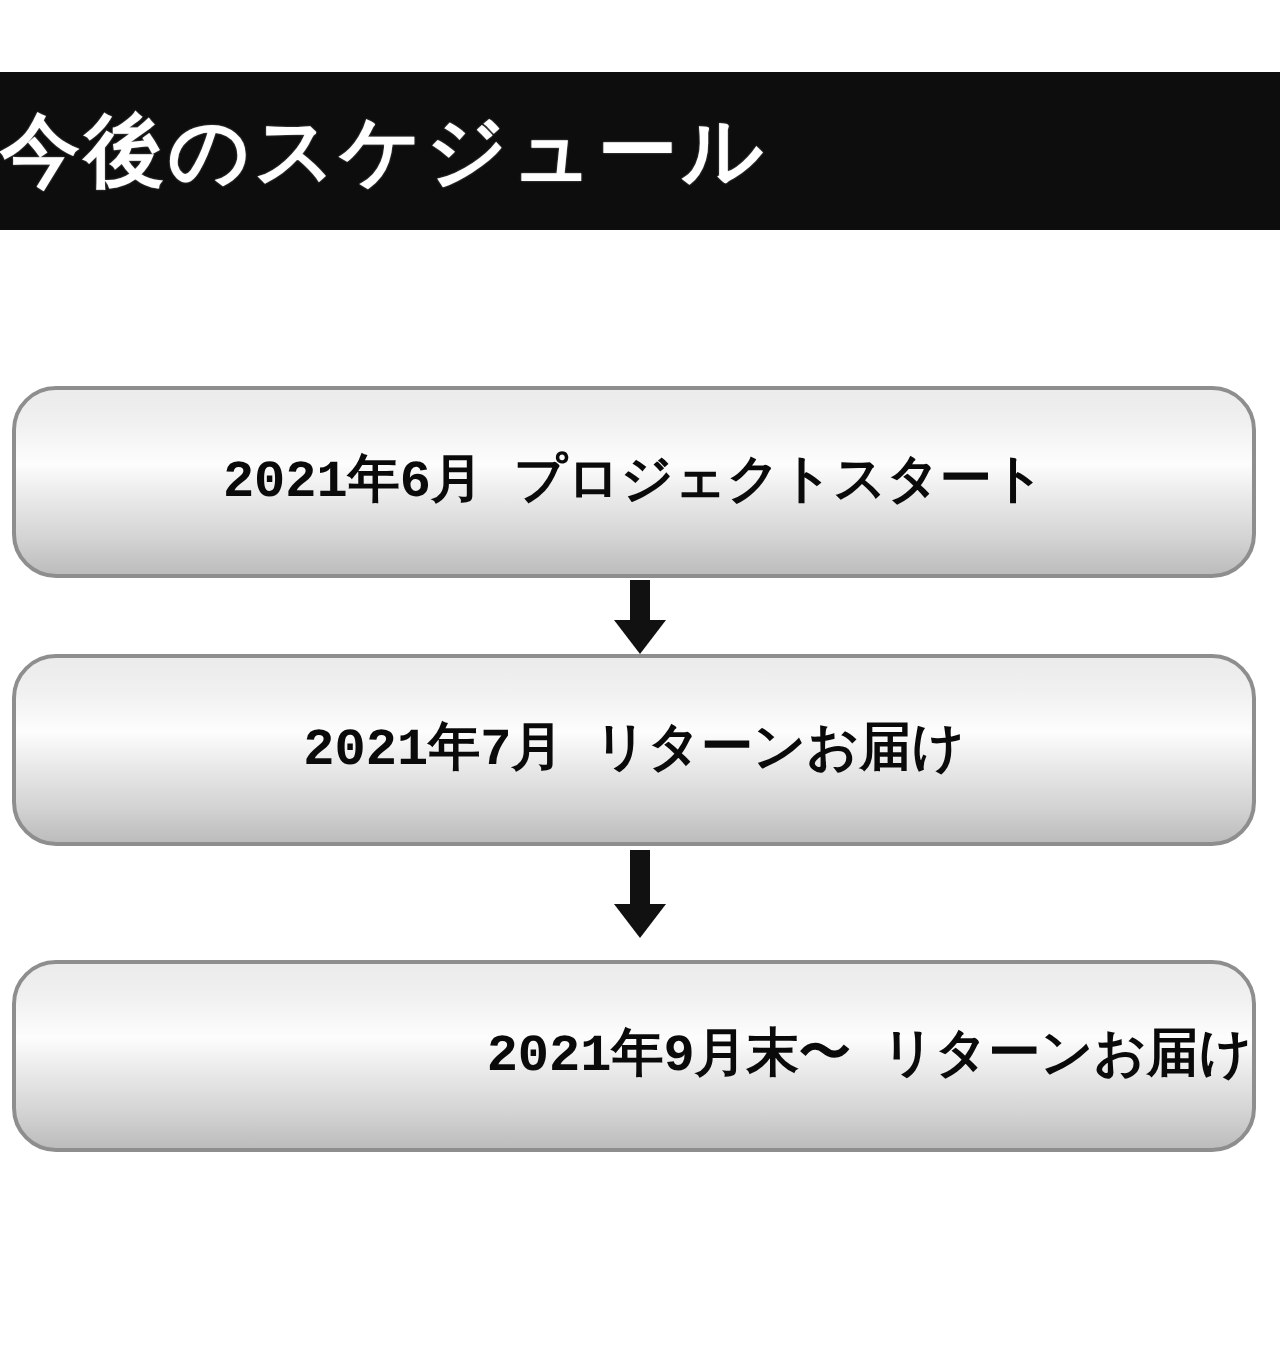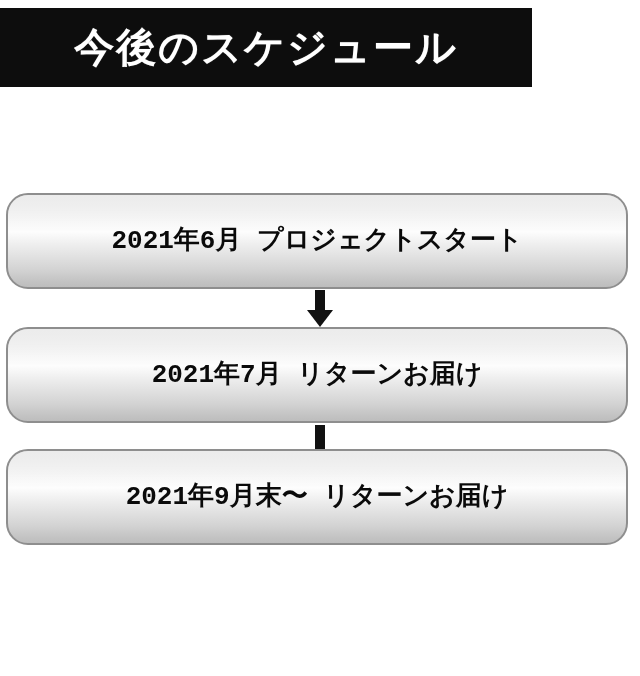--- a/index.html
+++ b/index.html
@@ -14,27 +14,27 @@
     position: relative;
     overflow: hidden;
     font-family: "Liberation Serif", "DejaVu Serif", serif;
     -webkit-font-smoothing: antialiased;
   }
 
   
   .header-banner {
     position: absolute;
     left: 0;
-    top: 8px;
-    width: 532px;
+    top: 36px;
+    width: 640px;
     height: 79px;
     background: #0d0d0d;
     display: flex;
     align-items: center;
-    justify-content: center;
+    justify-content: flex-start;
     box-sizing: border-box;
   }
   .header-title {
     color: #ffffff;
     font-family: "Liberation Serif", "DejaVu Serif", serif;
     font-weight: bold;
     font-size: 40px;
     letter-spacing: 2px;
     line-height: 1;
     white-space: nowrap;
@@ -89,21 +89,21 @@
     font-family: Liberation Mono, monospace;
     font-weight: bold;
     font-size: 26px;
     line-height: 1;
     white-space: nowrap;
     letter-spacing: 0px;
   }
 
   #box-1 { top: 193px; }
   #box-2 { top: 327px; }
-  #box-3 { top: 449px; }
+  #box-3 { top: 480px; justify-content: flex-end; }
 
   
   .arrow {
     position: absolute;
     left: 307px;
     width: 26px;
   }
   .arrow .shaft {
     position: absolute;
     left: 8px;

